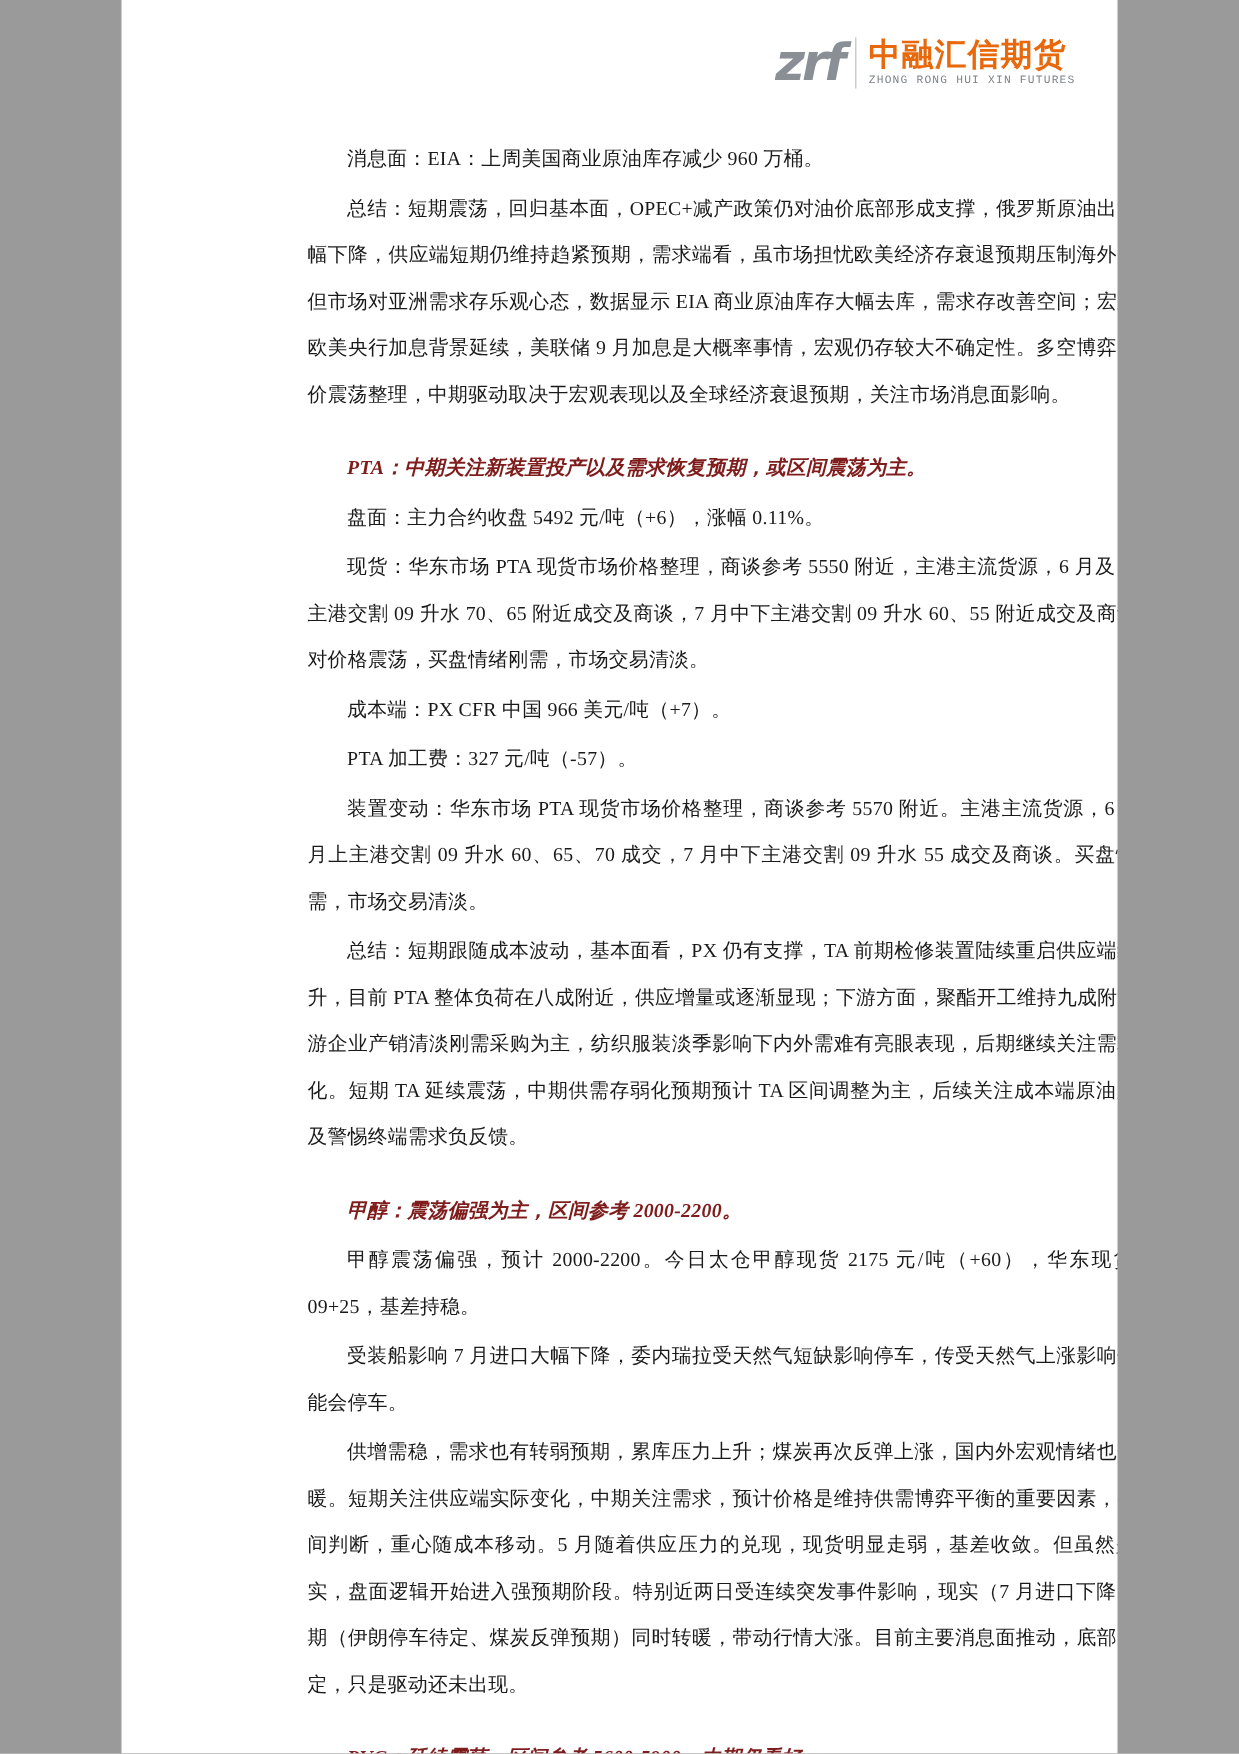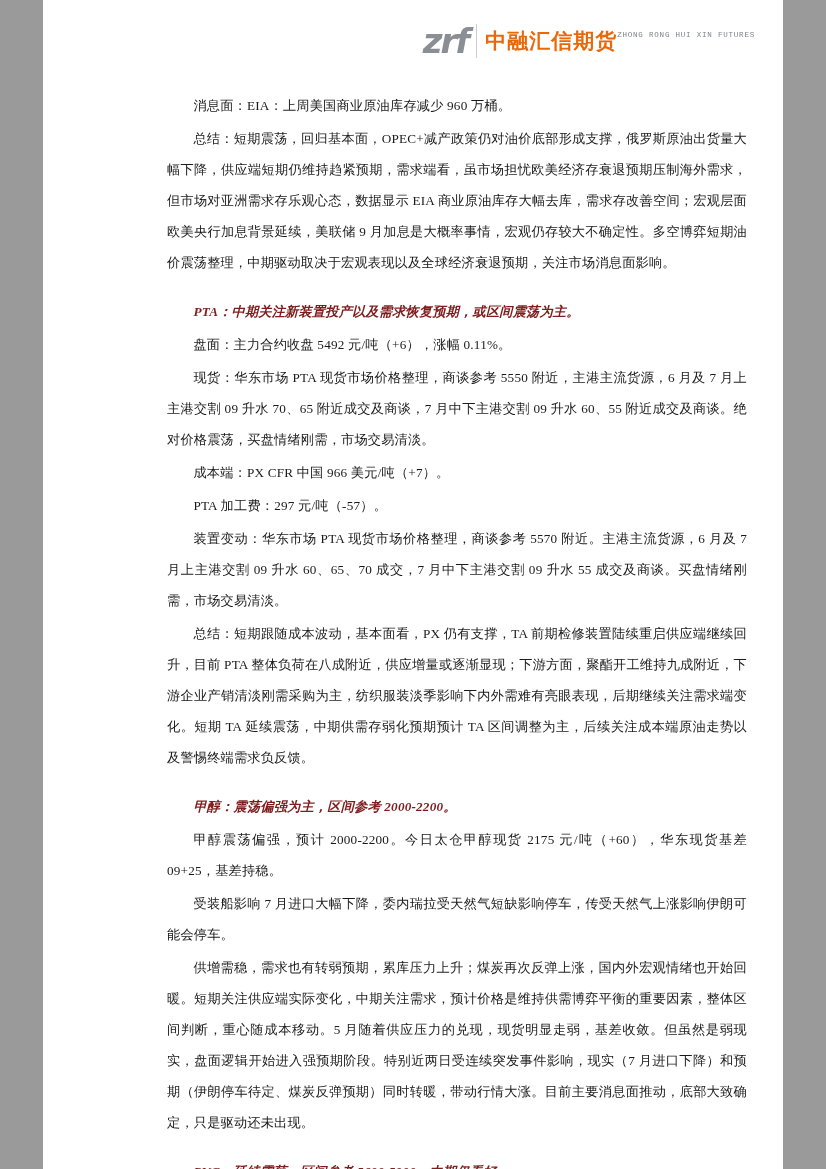--- a/index.html
+++ b/index.html
@@ -6,21 +6,21 @@
   html, body {
     margin: 0;
     padding: 0;
     background: #9a9a9a;
   }
   body {
     font-family: "Liberation Serif", "DejaVu Serif", serif;
   }
   .page {
     position: relative;
-    width: 740px;
+    width: 664px;
     height: 1169px;
     background: #ffffff;
     margin: 0 auto;
     overflow: hidden;
   }
   
   .logo-block {
     position: absolute;
     top: 24px;
     right: 28px;
@@ -37,21 +37,21 @@
     letter-spacing: -2px;
     line-height: 1;
   }
   .logo-divider {
     width: 1px;
     height: 34px;
     background: #c9ccd0;
   }
   .logo-text {
     display: flex;
-    flex-direction: row;
+    flex-direction: column;
     justify-content: flex-start;
   }
   .logo-cn {
     font-family: "DejaVu Sans", sans-serif;
     font-size: 21px;
     font-weight: bold;
     color: #e8690b;
     letter-spacing: 1px;
     line-height: 1.15;
   }
@@ -120,21 +120,21 @@
     <div>
       <p class="para">消息面：EIA：上周美国商业原油库存减少 960 万桶。</p>
       <p class="para">总结：短期震荡，回归基本面，OPEC+减产政策仍对油价底部形成支撑，俄罗斯原油出货量大幅下降，供应端短期仍维持趋紧预期，需求端看，虽市场担忧欧美经济存衰退预期压制海外需求，但市场对亚洲需求存乐观心态，数据显示 EIA 商业原油库存大幅去库，需求存改善空间；宏观层面欧美央行加息背景延续，美联储 9 月加息是大概率事情，宏观仍存较大不确定性。多空博弈短期油价震荡整理，中期驱动取决于宏观表现以及全球经济衰退预期，关注市场消息面影响。</p>
     </div>
 
     <div>
       <h3 class="section-head">PTA：中期关注新装置投产以及需求恢复预期，或区间震荡为主。</h3>
       <p class="para">盘面：主力合约收盘 5492 元/吨（+6），涨幅 0.11%。</p>
       <p class="para">现货：华东市场 PTA 现货市场价格整理，商谈参考 5550 附近，主港主流货源，6 月及 7 月上主港交割 09 升水 70、65 附近成交及商谈，7 月中下主港交割 09 升水 60、55 附近成交及商谈。绝对价格震荡，买盘情绪刚需，市场交易清淡。</p>
       <p class="para">成本端：PX CFR 中国 966 美元/吨（+7）。</p>
-      <p class="para">PTA 加工费：297 元/吨（-57）。</p>
+      <p class="para">PTA 加工费：327 元/吨（-57）。</p>
       <p class="para">装置变动：华东市场 PTA 现货市场价格整理，商谈参考 5570 附近。主港主流货源，6 月及 7 月上主港交割 09 升水 60、65、70 成交，7 月中下主港交割 09 升水 55 成交及商谈。买盘情绪刚需，市场交易清淡。</p>
       <p class="para">总结：短期跟随成本波动，基本面看，PX 仍有支撑，TA 前期检修装置陆续重启供应端继续回升，目前 PTA 整体负荷在八成附近，供应增量或逐渐显现；下游方面，聚酯开工维持九成附近，下游企业产销清淡刚需采购为主，纺织服装淡季影响下内外需难有亮眼表现，后期继续关注需求端变化。短期 TA 延续震荡，中期供需存弱化预期预计 TA 区间调整为主，后续关注成本端原油走势以及警惕终端需求负反馈。</p>
     </div>
 
     <div>
       <h3 class="section-head">甲醇：震荡偏强为主，区间参考 2000-2200。</h3>
       <p class="para">甲醇震荡偏强，预计 2000-2200。今日太仓甲醇现货 2175 元/吨（+60），华东现货基差 09+25，基差持稳。</p>
       <p class="para">受装船影响 7 月进口大幅下降，委内瑞拉受天然气短缺影响停车，传受天然气上涨影响伊朗可能会停车。</p>
       <p class="para">供增需稳，需求也有转弱预期，累库压力上升；煤炭再次反弹上涨，国内外宏观情绪也开始回暖。短期关注供应端实际变化，中期关注需求，预计价格是维持供需博弈平衡的重要因素，整体区间判断，重心随成本移动。5 月随着供应压力的兑现，现货明显走弱，基差收敛。但虽然是弱现实，盘面逻辑开始进入强预期阶段。特别近两日受连续突发事件影响，现实（7 月进口下降）和预期（伊朗停车待定、煤炭反弹预期）同时转暖，带动行情大涨。目前主要消息面推动，底部大致确定，只是驱动还未出现。</p>
     </div>

